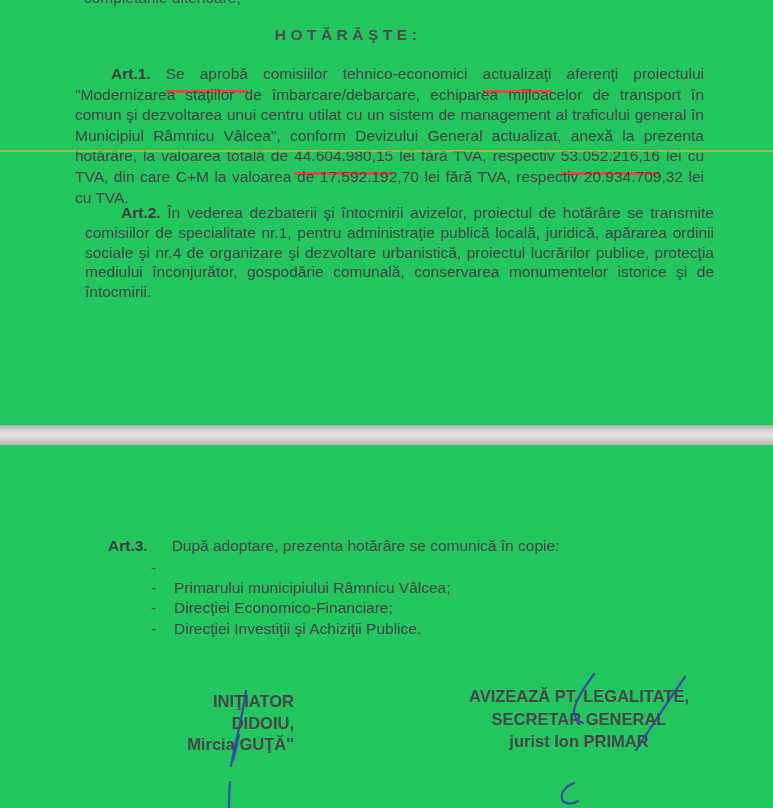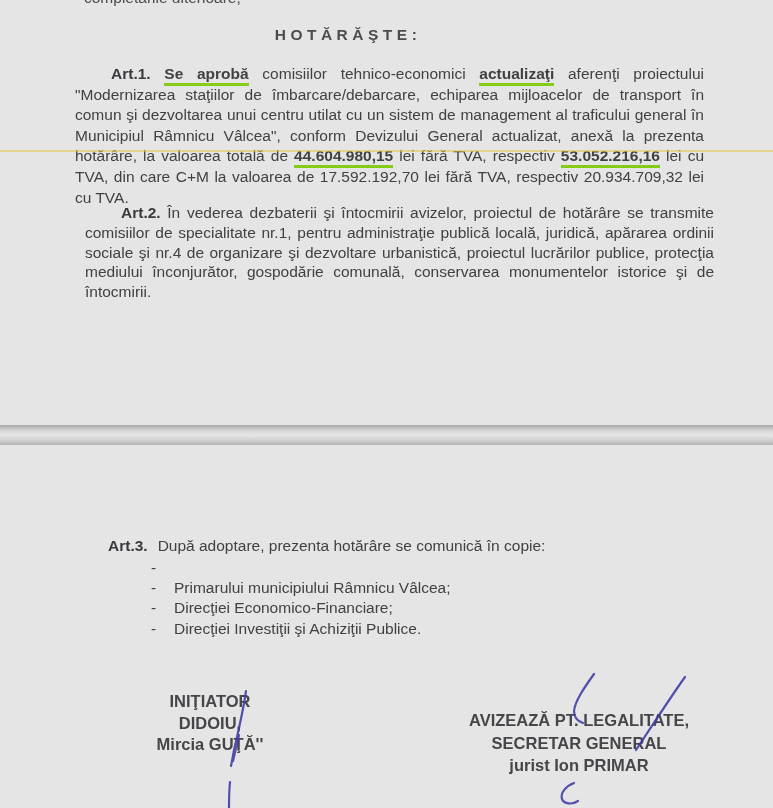--- a/index.html
+++ b/index.html
@@ -1,49 +1,49 @@
 <!DOCTYPE html>
 <html><head>
 <meta charset="utf-8">
 <style>
   html,body{margin:0;padding:0;background:#ffffff;}
   .page{
-    position:relative;width:773px;height:808px;background:#e5e5e5;overflow:hidden;
+    position:relative;width:773px;height:808px;background:#22c55e;overflow:hidden;
     font-family:"Liberation Sans",sans-serif;color:#414144;
   }
   
   .tline{text-align:justify;text-align-last:justify;white-space:normal;}
   .tline.tlast{text-align-last:left;}
   .tline.tindent{padding-left:36px;}
   .b{font-weight:bold;color:#3a3a3e;}
-  .redu{border-bottom:3px solid #84cc16;padding-bottom:1px;font-weight:bold;}
+  .redu{border-bottom:3px solid #ef4444;padding-bottom:8px;}
 
   #top-partial{position:absolute;left:84px;top:-11px;font-size:15.5px;color:#4a4a4e;}
   #doc-title{
     position:absolute;left:0;top:26px;width:696px;text-align:center;
     font-size:15.5px;font-weight:bold;letter-spacing:4.5px;color:#4c4c50;
   }
   #art1{position:absolute;left:75px;top:64px;width:629px;font-size:15.5px;line-height:20.6px;}
   #art2{position:absolute;left:85px;top:203px;width:629px;font-size:15.5px;line-height:19.8px;}
 
   #yellow-line{position:absolute;left:0;top:150px;width:773px;height:2px;
     background:rgba(226,196,66,0.55);}
   #page-separator{position:absolute;left:0;top:425px;width:773px;height:20px;
     background:linear-gradient(#a8a8a8,#d9d9d9 30%,#e4e4e4 50%,#d3d3d3 75%,#b2b2b2);}
 
   #art3-heading{position:absolute;left:108px;top:537px;font-size:15.5px;}
-  #art3-heading .b{margin-right:10px;}
+  #art3-heading .b{margin-right:24px;}
   #art3-list{position:absolute;left:151px;top:558px;font-size:15.5px;line-height:20.2px;}
   .lrow{display:flex;}
   .ldash{width:23px;flex:0 0 23px;}
 
-  #sig-left{position:absolute;left:126px;top:691px;width:168px;text-align:center;
+  #sig-left{position:absolute;left:126px;top:691px;width:168px;text-align:right;
     font-weight:bold;font-size:16.5px;line-height:21.5px;color:#46464a;}
   #sig-right{position:absolute;left:438px;top:685px;width:282px;text-align:center;
-    font-weight:bold;font-size:16.5px;line-height:22.5px;color:#46464a;margin-top:24px;}
+    font-weight:bold;font-size:16.5px;line-height:22.5px;color:#46464a;}
 
   #pen-overlay{position:absolute;left:0;top:0;width:773px;height:808px;pointer-events:none;}
 </style>
 </head>
 <body>
 
 <div class="page">
 
   <div id="top-partial">completările ulterioare;</div>
 

